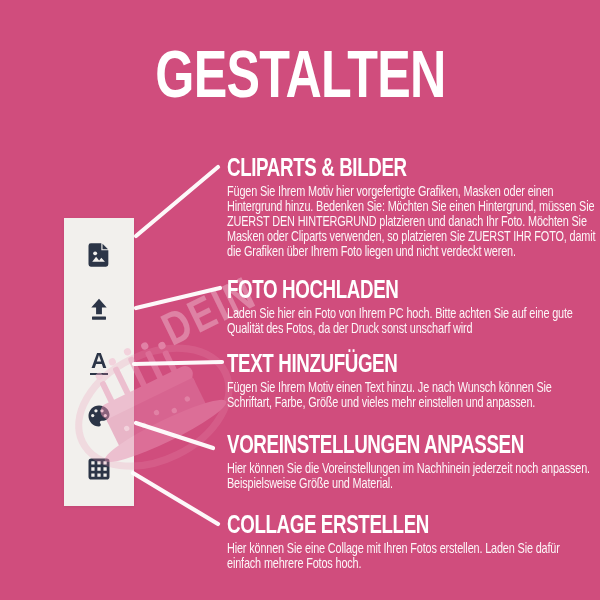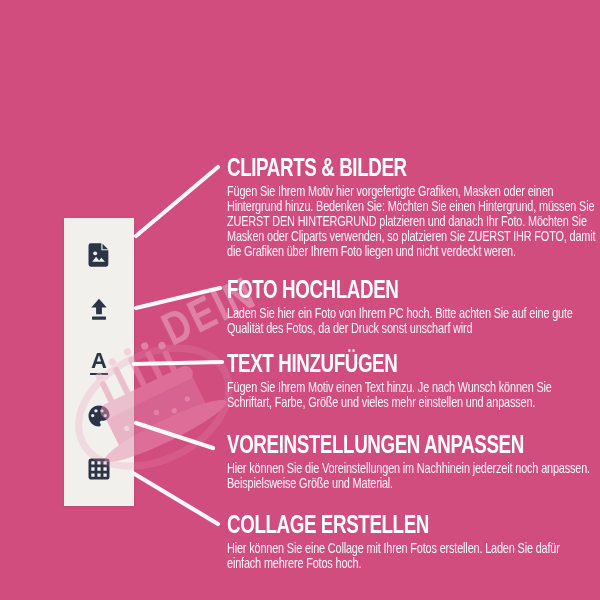--- a/index.html
+++ b/index.html
@@ -60,20 +60,23 @@
     font-size:14.5px; line-height:15px; font-weight:400;
     color:rgba(255,255,255,0.95); letter-spacing:-0.2px;
   }
   .s1{ top:154px; } .s2{ top:276px; } .s3{ top:350px; } .s4{ top:431px; } .s5{ top:511px; }
 </style>
 </head>
 <body>
 
 <div id="canvas">
 
+  <div class="title-wrap">
+    <span>GESTALTEN</span>
+  </div>
 
   <div class="toolbar">
     <div class="tool">
       <span>
         <svg width="28" height="28" viewBox="0 0 24 24">
           <path fill="#2c3547" d="M5 2h9v6h6v12a2 2 0 0 1-2 2H5a2 2 0 0 1-2-2V4a2 2 0 0 1 2-2z"></path>
           <path fill="#2c3547" d="M15 2.3L19.7 7H15z"></path>
           <circle cx="8.7" cy="10.6" r="1.7" fill="#f2f0ed"></circle>
           <path fill="#f2f0ed" d="M6.2 17.8l3.3-4.4 2.6 3.3 1.9-2.4 3.1 3.5z"></path>
         </svg>

